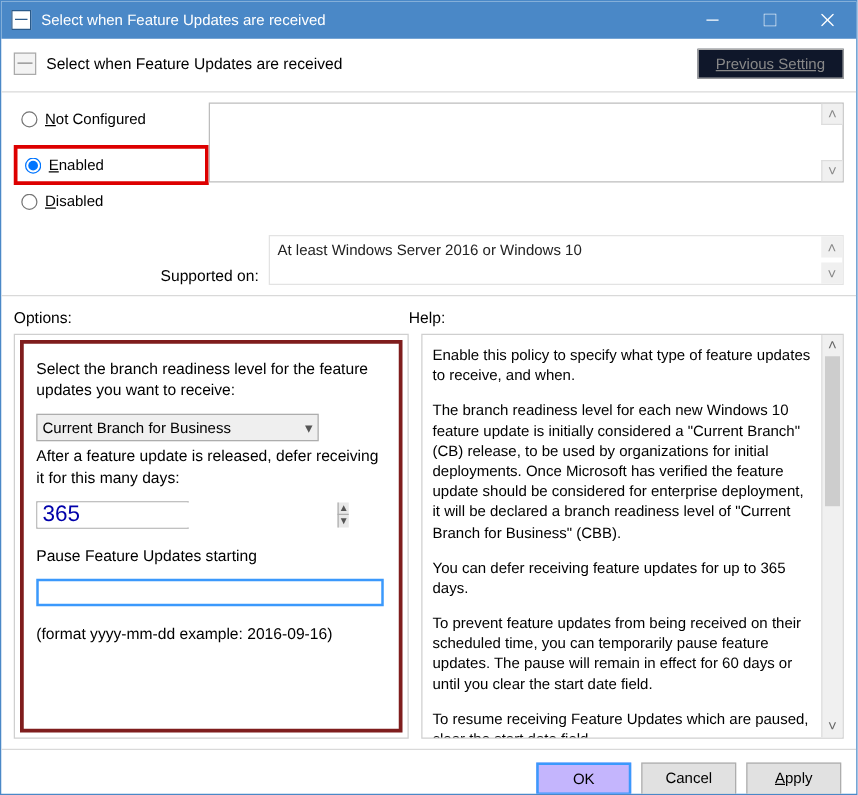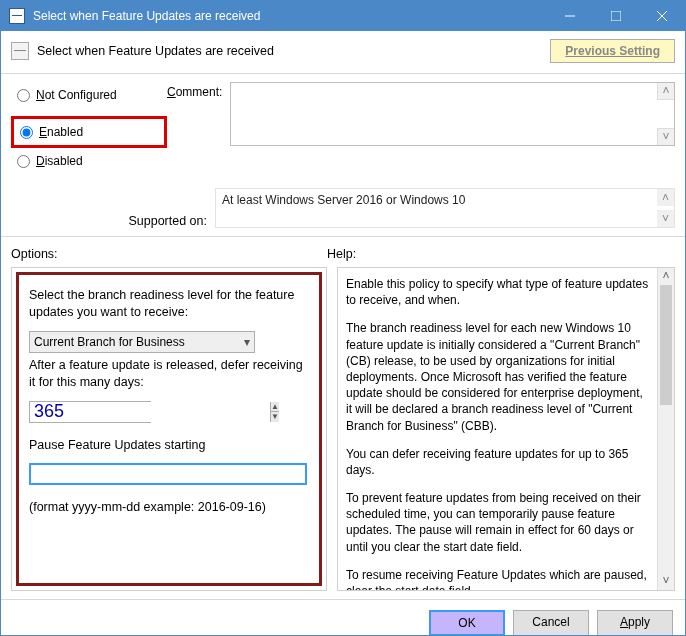--- a/index.html
+++ b/index.html
@@ -8,21 +8,21 @@
 .titlebar .tb-icon { width: 16px; height: 16px; margin-right: 8px; background: #fff; border: 1px solid #2a5a8a; display:inline-block; position:relative;}
 .titlebar .tb-icon::after{content:"";position:absolute;top:6px;left:2px;width:10px;height:1px;background:#2a5a8a;}
 .titlebar .tb-title { flex: 1; font-size: 12px; }
 .titlebar .tb-btn { width: 46px; height: 30px; display: flex; align-items: center; justify-content: center; color: #fff; }
 .header-row { display:flex; align-items:center; padding: 8px 10px 4px 10px; }
 .header-row .hdr-icon { width: 18px; height: 18px; margin-right: 8px; background:#f3f3f3; border:1px solid #aaa; position:relative;}
 .header-row .hdr-icon::after{content:"";position:absolute;left:2px;right:2px;top:7px;height:1px;background:#888;}
 .header-row .hdr-text { flex:1; font-size: 12.5px; }
 .nav-btns { display:flex; gap:6px; margin-left:auto; }
 .btn { border:1px solid #adadad; background:#e1e1e1; padding:4px 14px; font-size:12px; min-width:86px; text-align:center; }
-.btn.disabled { color:#888; background:#fef9c3;font-weight:bold; }
+.btn.disabled { color:#888; background:#0f172a; }
 .btn u { text-decoration: underline; }
 .divider { border-top:1px solid #d9d9d9; margin: 6px 0 8px 0; }
 .configrow { display:flex; padding: 0 10px; }
 .leftcol { width: 156px; }
 .rightcol { flex:1; }
 .radioline { display:flex; align-items:center; margin: 6px 0 14px 6px; font-size:12.5px; gap:6px;}
 .radioline input { width:13px; height:13px; }
 .radioline span u { text-decoration:underline; }
 .highlight-box { border:3px solid #d00; margin:2px 0 4px 0; padding:0;}
 .fieldlabel { font-size:12.5px; color:#000; padding: 3px 0 0 0;}
@@ -106,21 +106,20 @@
         <span><u>E</u><span>nabled</span></span>
       </label>
     </div>
     <label class="radioline">
       <input type="radio" name="st" style="">
       <span><u>D</u><span>isabled</span></span>
     </label>
   </div>
   <div class="rightcol">
     <div style="display:flex;gap:8px;">
-      <div class="fieldlabel" style="width:60px"><u>C</u><span>omment:</span></div>
       <div class="bigtext">
         <div class="scroll-up">˄</div>
         <div class="scroll-down">˅</div>
       </div>
     </div>
   </div>
 </div>
 
 <div class="supported">
   <div class="lbl">Supported on:</div>

